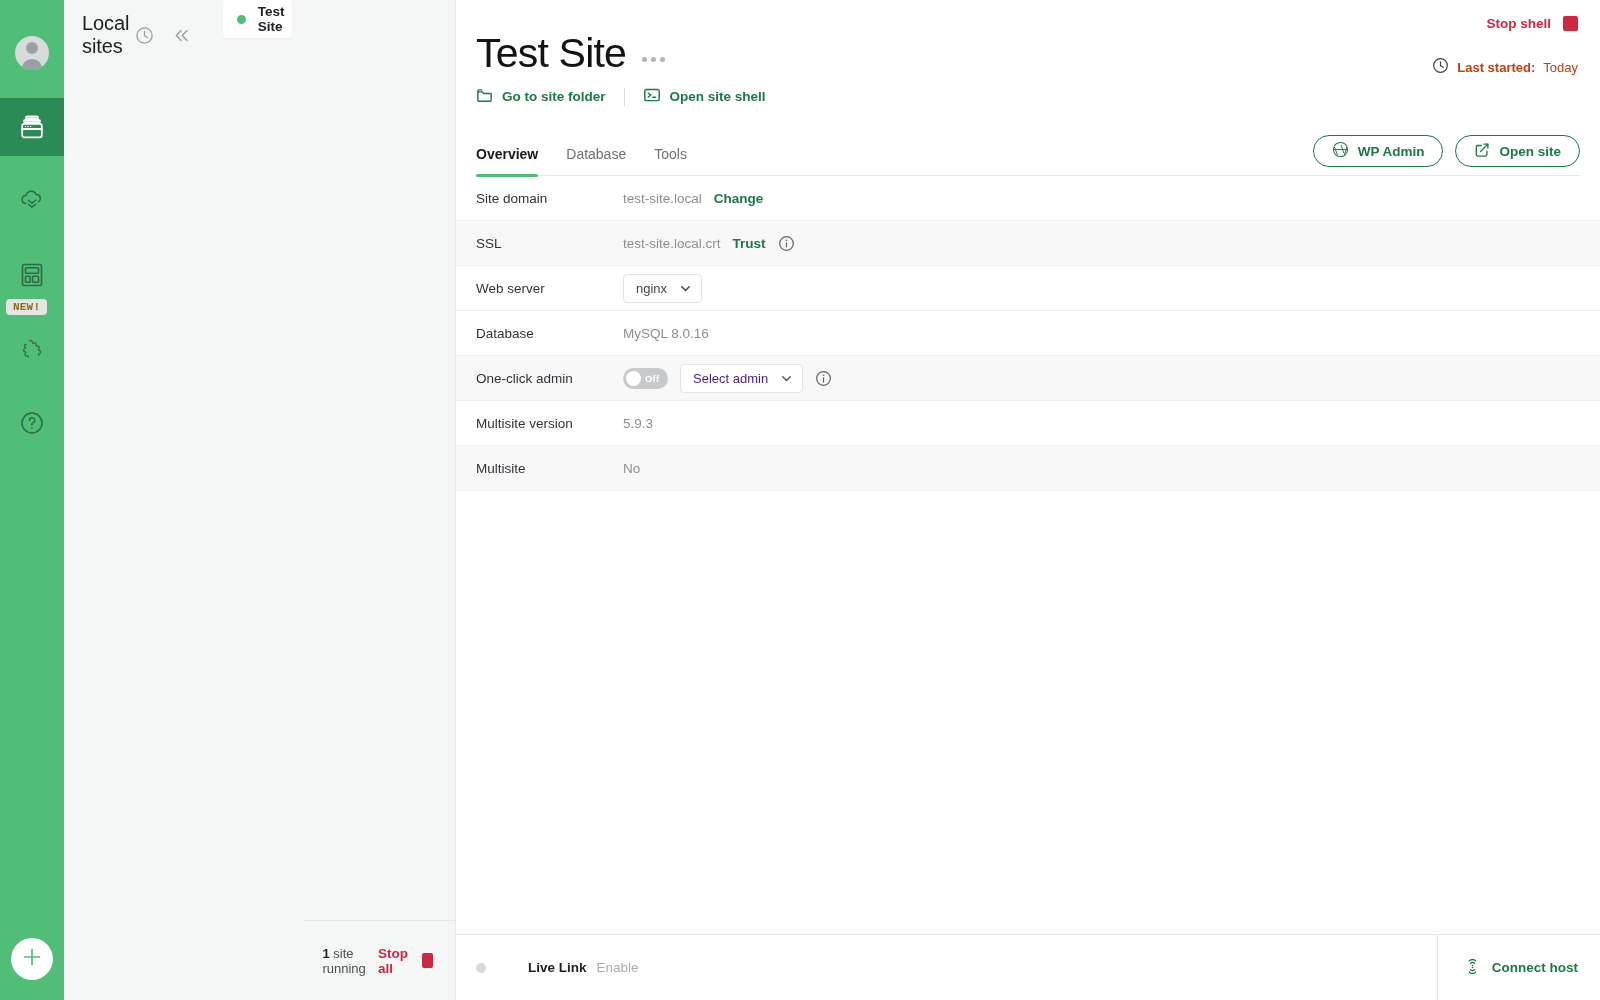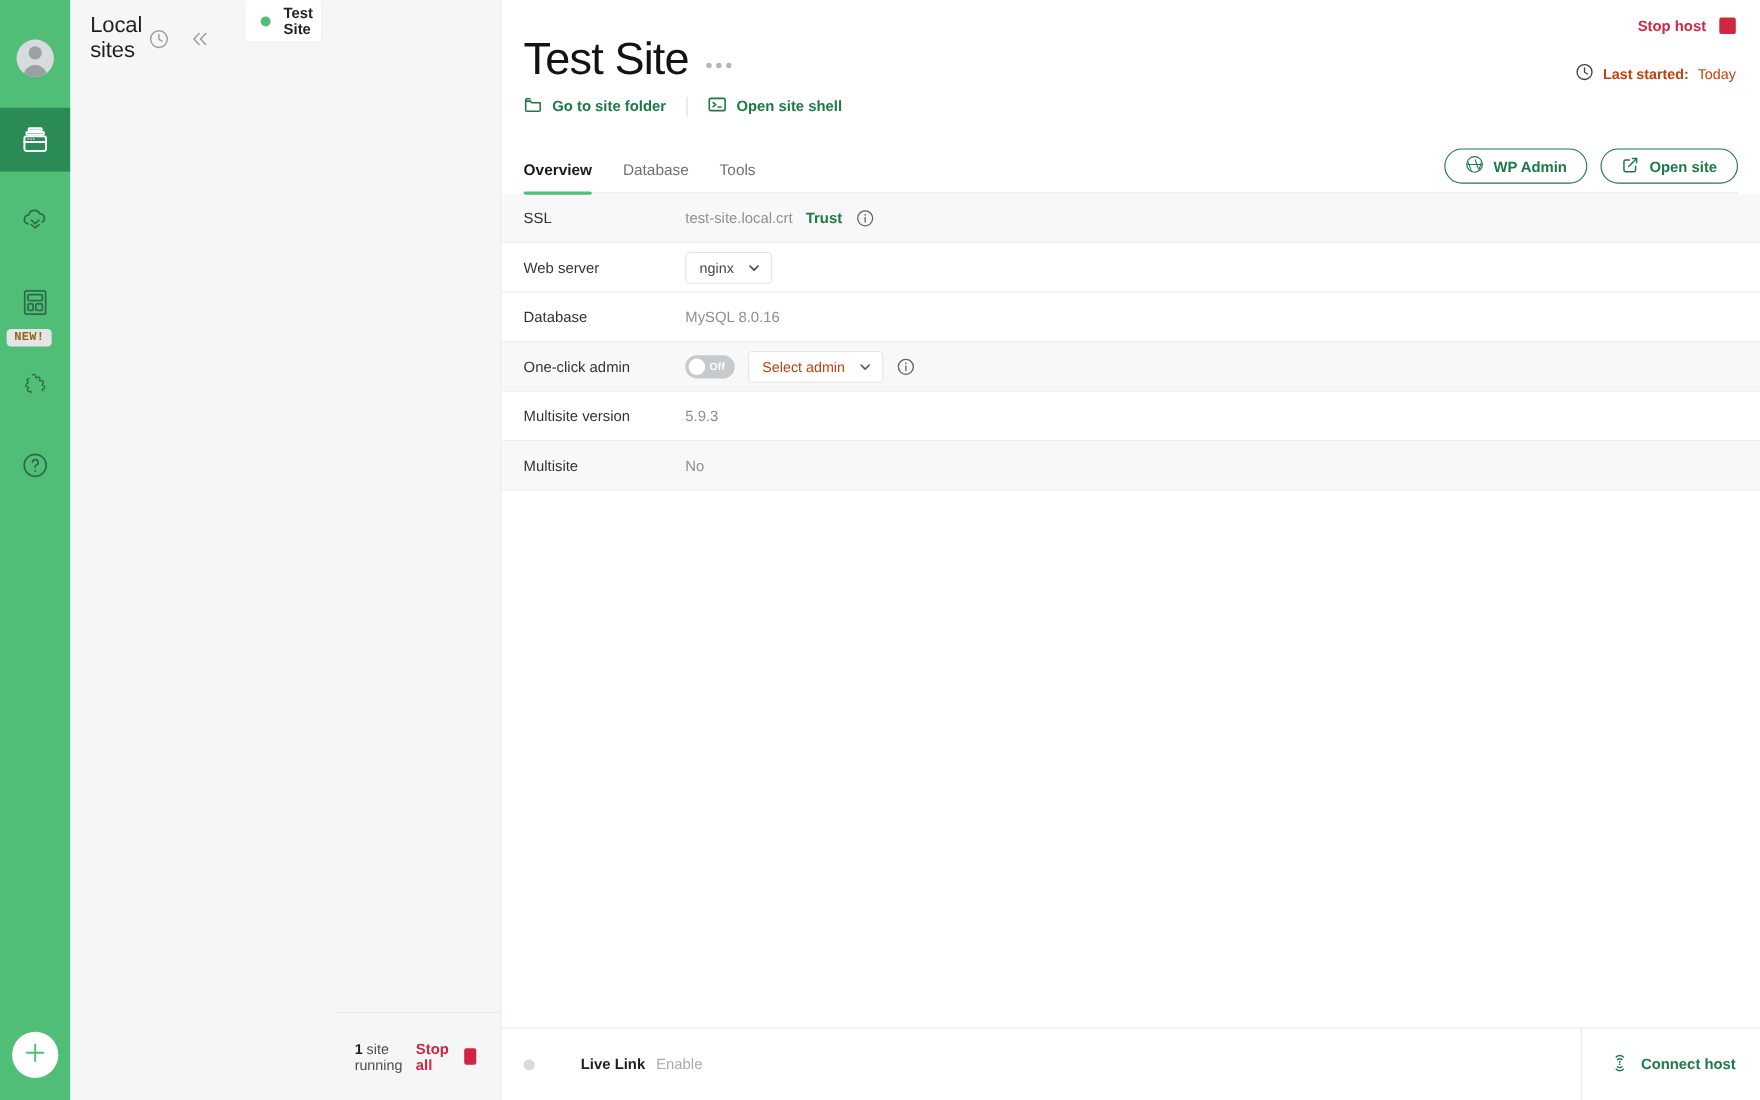--- a/index.html
+++ b/index.html
@@ -142,21 +142,21 @@
   .dvalue { display:flex; align-items:center; gap:12px; }
   .dtext { font-size:13.5px; color:#8b9094; }
   .dlink { font-size:13.5px; color:#1b7a46; font-weight:bold; }
   .info-i { color:#5e6366; display:flex; }
 
   .select {
     height:29px; border:1px solid #e2e4e5; border-radius:4px; background:#fff;
     display:flex; align-items:center; padding: 0 9px 0 12px; gap:12px;
     font-size:13px; color:#44484b;
   }
-  .select.placeholder { color:#c2410c; }
+  .select.placeholder { color:#4c1d95; }
   .chev { color:#44484b; display:flex; }
 
   .toggle {
     width:45px; height:21px; border-radius:11px; background:#c6cacd;
     display:flex; align-items:center; padding:0 3px; gap:4px; flex:0 0 auto;
   }
   .toggle .knob { width:15px; height:15px; border-radius:50%; background:#fff; flex:0 0 auto;}
   .toggle .tl { font-size:9.5px; color:#ffffff; font-weight:bold; letter-spacing:0.2px; }
 
   
@@ -292,21 +292,21 @@
         <span class="stop-square"></span>
       </div>
     </div>
   </div>
 
   <div class="main">
 
     <div class="main-top">
 
       <div class="stop-site-bar">
-        <span class="stop-site-label">Stop host</span>
+        <span class="stop-site-label">Stop shell</span>
         <span class="stop-square"></span>
       </div>
 
       <div class="last-started">
         <span>
           <svg width="17" height="17" viewBox="0 0 19 19" fill="none" stroke="#3c4043" stroke-width="1.35" stroke-linecap="round" stroke-linejoin="round">
             <circle cx="9.5" cy="9.5" r="7.6"></circle>
             <path d="M9.5 5.3V9.7l3 1.8"></path>
           </svg>
         </span>
@@ -374,20 +374,27 @@
               </svg>
             </span>
             <span>Open site</span>
           </div>
         </div>
       </div>
     </div>
 
     <div class="detail">
 
+      <div class="drow">
+        <div class="dlabel">Site domain</div>
+        <div class="dvalue">
+          <span class="dtext">test-site.local</span>
+          <span class="dlink">Change</span>
+        </div>
+      </div>
 
       <div class="drow alt">
         <div class="dlabel">SSL</div>
         <div class="dvalue">
           <span class="dtext">test-site.local.crt</span>
           <span class="dlink">Trust</span>
           <span class="info-i">
             <svg width="17" height="17" viewBox="0 0 18 18" fill="none" stroke="currentColor" stroke-width="1.25">
               <circle cx="9" cy="9" r="7.2"></circle>
               <line x1="9" y1="8.2" x2="9" y2="12.6" stroke-linecap="round"></line>

